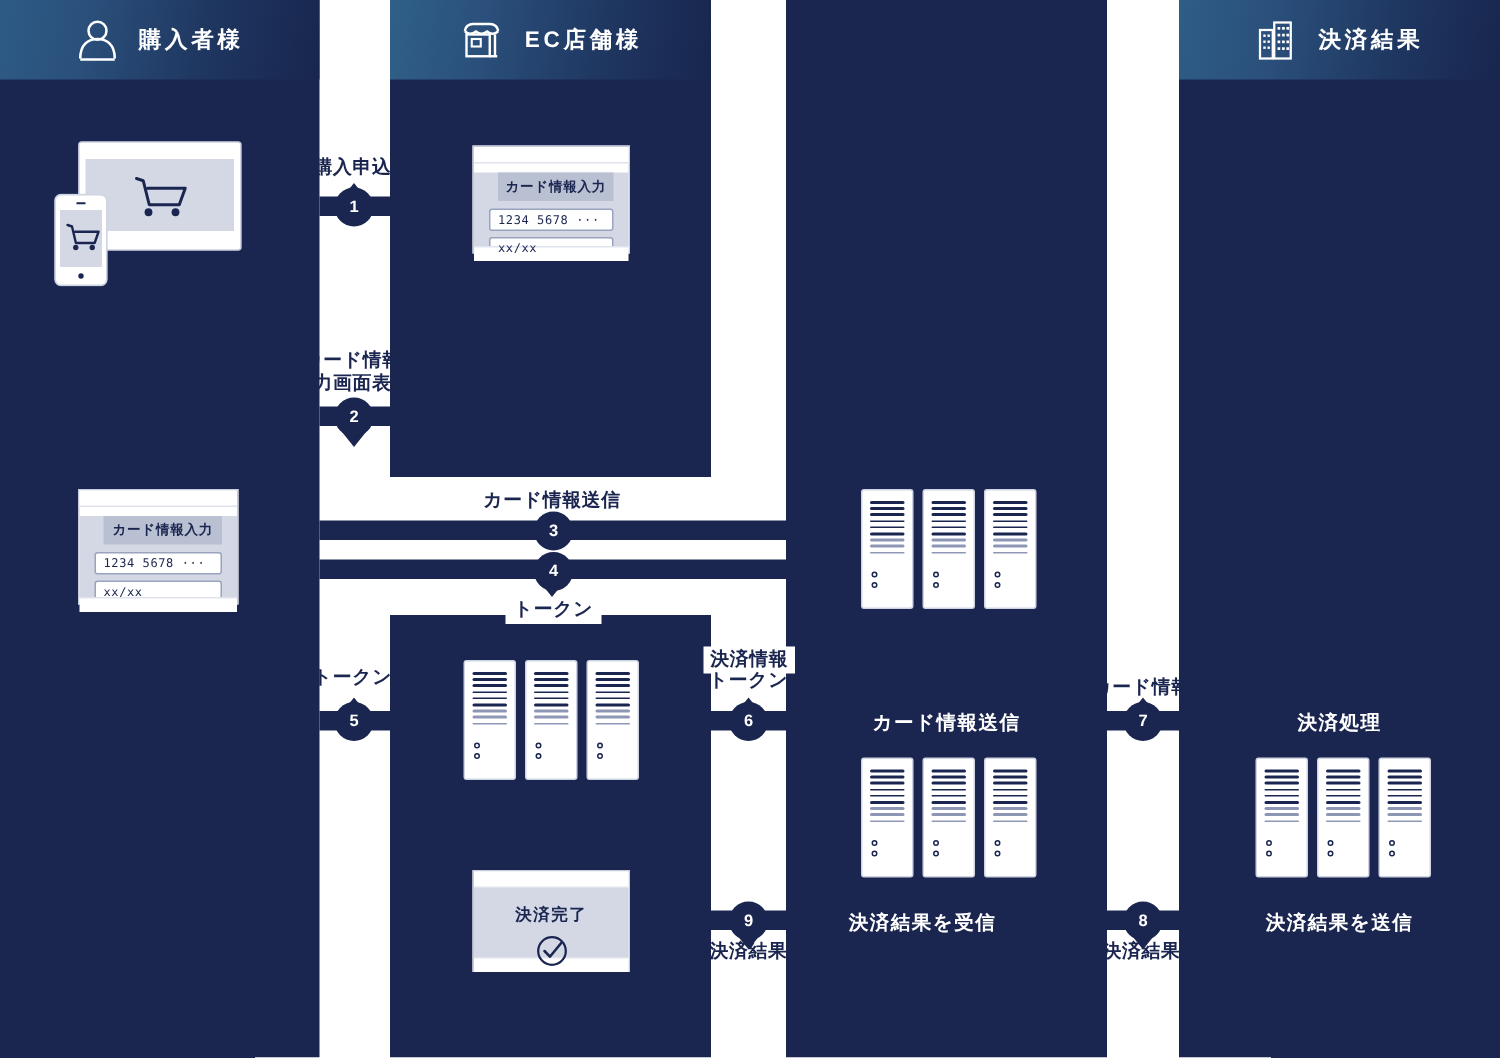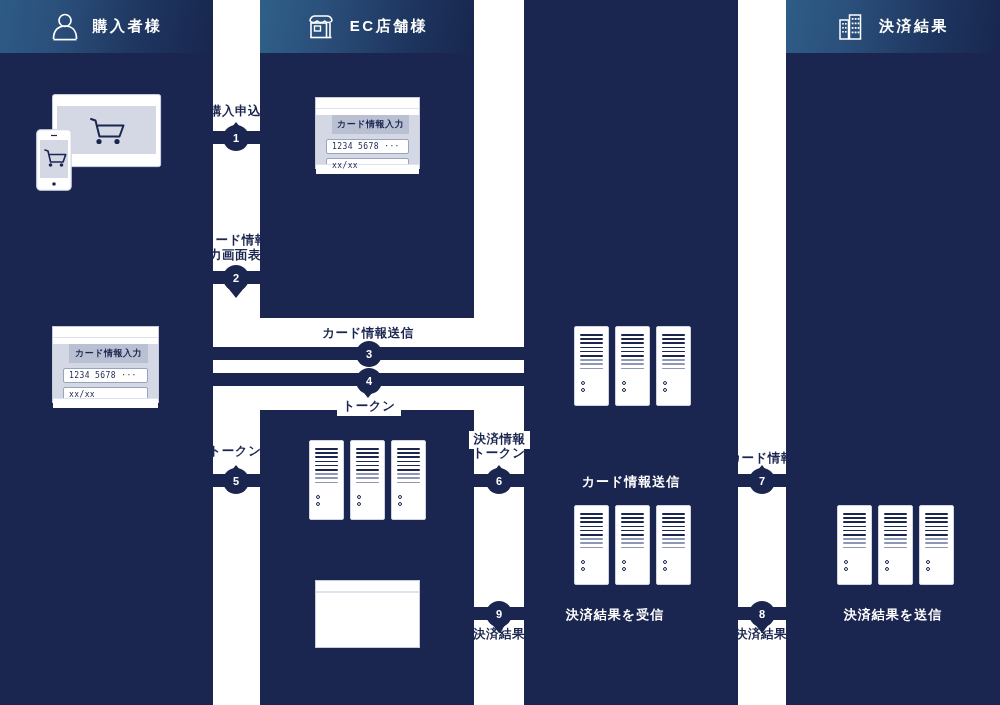--- a/index.html
+++ b/index.html
@@ -341,20 +341,29 @@
         <div class="ln f"></div>
       <div class="dots">
           <div class="dot"></div>
           <div class="dot"></div>
         </div>
     </div>
   </div>
 
   <div class="browser" style="left:315px; top:580px; width:105px; height:68px;">
     <div class="browser-top"></div>
+    <div class="browser-body" style="height:46px;">
+      <div class="complete-title">決済完了</div>
+      <div class="check-wrap">
+        <svg width="22" height="22" viewBox="0 0 22 22">
+          <circle cx="11" cy="11" r="9.2" fill="none" stroke="#1b2650" stroke-width="1.5"></circle>
+          <path d="M6 11 l3.6 3.8 L17 5.8" fill="none" stroke="#1b2650" stroke-width="1.7" stroke-linecap="round" stroke-linejoin="round"></path>
+        </svg>
+      </div>
+    </div>
     <div class="browser-bot"></div>
   </div>
 
   <div class="server-group" style="left:574px; top:326px;">
     <div class="server">
       <div class="ln"></div>
         <div class="ln"></div>
         <div class="ln"></div>
         <div class="ln"></div>
         <div class="ln"></div>
@@ -442,20 +451,21 @@
         <div class="ln f"></div>
         <div class="ln f"></div>
       <div class="dots">
           <div class="dot"></div>
           <div class="dot"></div>
         </div>
     </div>
   </div>
   <div class="col-cap" style="left:508px; top:606px; width:214px;">決済結果を受信</div>
 
+  <div class="col-cap" style="left:786px; top:473px; width:214px;">決済処理</div>
   <div class="server-group" style="left:837px; top:505px;">
     <div class="server">
       <div class="ln"></div>
         <div class="ln"></div>
         <div class="ln"></div>
         <div class="ln"></div>
         <div class="ln"></div>
         <div class="ln"></div>
         <div class="ln f"></div>
         <div class="ln f"></div>

